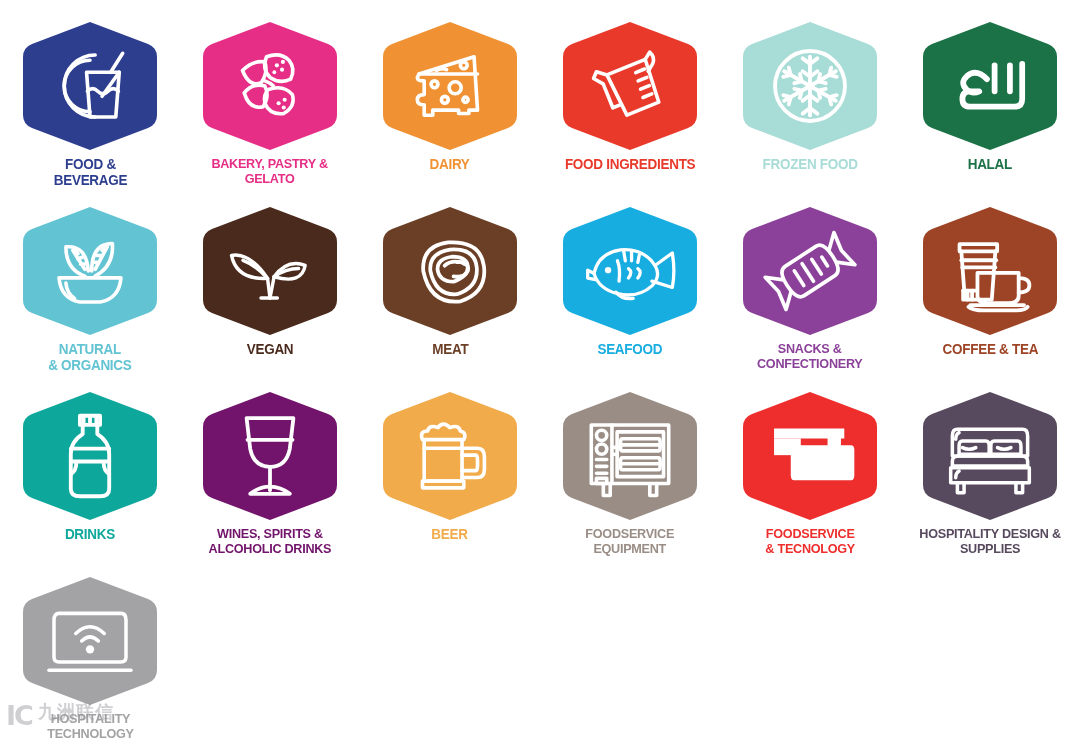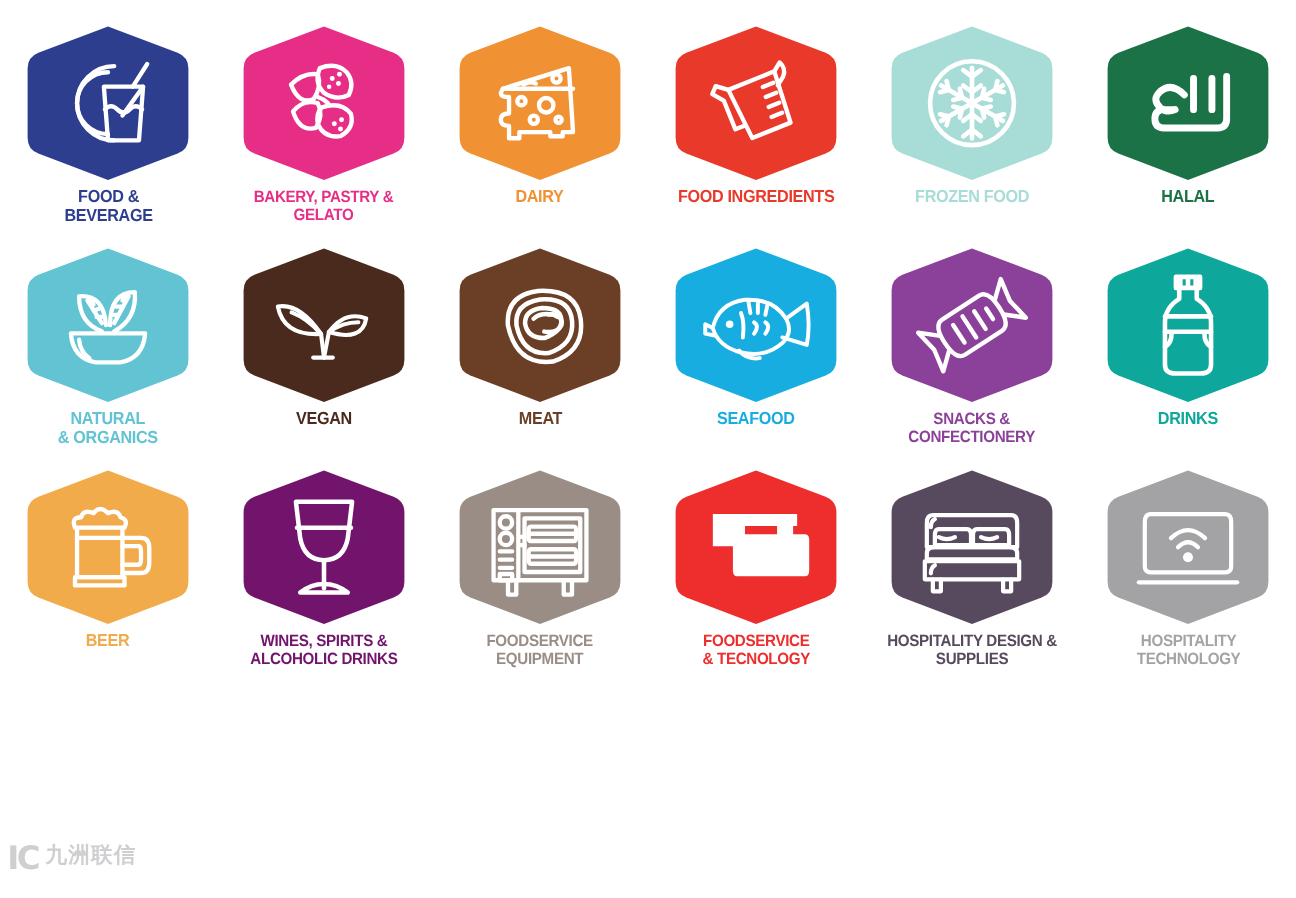--- a/index.html
+++ b/index.html
@@ -291,69 +291,91 @@
             </g>
           </svg>
         </div>
       </div>
       <div class="label sm" style="color: rgb(139, 65, 153);">SNACKS &amp;
 CONFECTIONERY</div>
     </div>
     <div class="cell">
       <div class="hexwrap">
         <svg class="hex" viewBox="0 0 146 132" xmlns="http://www.w3.org/2000/svg">
+          <path class="shape" fill="#9E4426" d="M73 2 L131 24 Q140 27.5 140 37 L140 95 Q140 104.5 131 108 L73 130 Q73 130 73 130 L15 108 Q6 104.5 6 95 L6 37 Q6 27.5 15 24 Z"></path>
+        </svg>
+        <div class="glyph">
+          <svg width="90" height="86" viewBox="0 0 100 96">
+            <path fill="none" stroke="#fff" stroke-width="4.2" stroke-linecap="round" stroke-linejoin="round" d="M16 18 L58 18 L58 26 L16 26 Z"></path>
+            <path fill="none" stroke="#fff" stroke-width="4.2" stroke-linecap="round" stroke-linejoin="round" d="M18 26 L22 80 L52 80 L56 26"></path>
+            <path fill="none" stroke="#fff" stroke-width="4.2" stroke-linecap="round" stroke-linejoin="round" d="M18 36 L57 36"></path>
+            <path fill="none" stroke="#fff" stroke-width="4.2" stroke-linecap="round" stroke-linejoin="round" d="M19 44 L56 44"></path>
+            <path fill="none" stroke="#fff" stroke-width="4.2" stroke-linecap="round" stroke-linejoin="round" d="M20 70 L20 80 M25 70 L25 80 M30 70 L30 80"></path>
+            <path fill="none" stroke="#fff" stroke-width="4.2" stroke-linecap="round" stroke-linejoin="round" d="M20 70 L34 70"></path>
+            <path fill="none" stroke="#fff" stroke-width="4.2" stroke-linecap="round" stroke-linejoin="round" d="M36 50 L36 76 Q36 84 48 84 L70 84 Q82 84 82 76 L82 50 Z"></path>
+            <path fill="none" stroke="#fff" stroke-width="4.2" stroke-linecap="round" stroke-linejoin="round" d="M82 56 Q94 56 94 64 Q94 72 82 72"></path>
+            <path fill="none" stroke="#fff" stroke-width="4.2" stroke-linecap="round" stroke-linejoin="round" d="M28 86 L88 86"></path>
+            <path fill="none" stroke="#fff" stroke-width="4.2" stroke-linecap="round" stroke-linejoin="round" d="M26 88 Q30 92 44 92 L76 92 Q90 92 92 88"></path>
+          </svg>
+        </div>
+      </div>
+      <div class="label" style="color: rgb(158, 68, 38);">COFFEE &amp; TEA</div>
+    </div>
+    <div class="cell">
+      <div class="hexwrap">
+        <svg class="hex" viewBox="0 0 146 132" xmlns="http://www.w3.org/2000/svg">
           <path class="shape" fill="#0EA79B" d="M73 2 L131 24 Q140 27.5 140 37 L140 95 Q140 104.5 131 108 L73 130 Q73 130 73 130 L15 108 Q6 104.5 6 95 L6 37 Q6 27.5 15 24 Z"></path>
         </svg>
         <div class="glyph">
           <svg width="64" height="94" viewBox="0 0 70 100">
             <path fill="none" stroke="#fff" stroke-width="4.2" stroke-linecap="round" stroke-linejoin="round" d="M24 6 L46 6 L46 16 L24 16 Z"></path>
             <path fill="none" stroke="#fff" stroke-width="4.2" stroke-linecap="round" stroke-linejoin="round" d="M28 8 L28 14 M35 8 L35 14 M42 8 L42 14"></path>
             <path fill="none" stroke="#fff" stroke-width="4.2" stroke-linecap="round" stroke-linejoin="round" d="M27 16 L27 26 Q14 34 14 48 L14 86 Q14 94 24 94 L46 94 Q56 94 56 86 L56 48 Q56 34 43 26 L43 16"></path>
             <path fill="none" stroke="#fff" stroke-width="4.2" stroke-linecap="round" stroke-linejoin="round" d="M14 42 L56 42"></path>
             <path fill="none" stroke="#fff" stroke-width="4.2" stroke-linecap="round" stroke-linejoin="round" d="M14 56 L56 56"></path>
             <path fill="none" stroke="#fff" stroke-width="4.2" stroke-linecap="round" stroke-linejoin="round" d="M14 70 Q20 66 20 58 M56 70 Q50 66 50 58"></path>
           </svg>
         </div>
       </div>
       <div class="label" style="color: rgb(14, 167, 155);">DRINKS</div>
     </div>
     <div class="cell">
       <div class="hexwrap">
         <svg class="hex" viewBox="0 0 146 132" xmlns="http://www.w3.org/2000/svg">
+          <path class="shape" fill="#72146B" d="M73 2 L131 24 Q140 27.5 140 37 L140 95 Q140 104.5 131 108 L73 130 Q73 130 73 130 L15 108 Q6 104.5 6 95 L6 37 Q6 27.5 15 24 Z"></path>
+        </svg>
+        <div class="glyph">
+          <svg width="74" height="90" viewBox="0 0 80 100">
+            <path fill="none" stroke="#fff" stroke-width="4.2" stroke-linecap="round" stroke-linejoin="round" d="M14 8 L66 8 L62 42 Q58 62 40 62 Q22 62 18 42 Z"></path>
+            <path fill="none" stroke="#fff" stroke-width="4.2" stroke-linecap="round" stroke-linejoin="round" d="M15 32 L65 32"></path>
+            <path fill="none" stroke="#fff" stroke-width="4.2" stroke-linecap="round" stroke-linejoin="round" d="M40 62 L40 88"></path>
+            <path fill="none" stroke="#fff" stroke-width="4.2" stroke-linecap="round" stroke-linejoin="round" d="M18 92 Q28 84 40 84 Q52 84 62 92 Z"></path>
+          </svg>
+        </div>
+      </div>
+      <div class="label sm" style="color: rgb(114, 20, 107);">WINES, SPIRITS &amp;
+ALCOHOLIC DRINKS</div>
+    </div>
+    <div class="cell">
+      <div class="hexwrap">
+        <svg class="hex" viewBox="0 0 146 132" xmlns="http://www.w3.org/2000/svg">
           <path class="shape" fill="#F2AB4B" d="M73 2 L131 24 Q140 27.5 140 37 L140 95 Q140 104.5 131 108 L73 130 Q73 130 73 130 L15 108 Q6 104.5 6 95 L6 37 Q6 27.5 15 24 Z"></path>
         </svg>
         <div class="glyph">
           <svg width="86" height="82" viewBox="0 0 100 94">
             <path fill="none" stroke="#fff" stroke-width="4.2" stroke-linecap="round" stroke-linejoin="round" d="M20 28 L64 28 L64 76 L20 76 Z"></path>
             <path fill="none" stroke="#fff" stroke-width="4.2" stroke-linecap="round" stroke-linejoin="round" d="M18 76 L66 76 L66 84 L18 84 Z"></path>
             <path fill="none" stroke="#fff" stroke-width="4.2" stroke-linecap="round" stroke-linejoin="round" d="M18 28 Q14 18 24 18 Q26 10 36 14 Q42 6 50 14 Q60 10 62 18 Q70 20 66 28"></path>
             <path fill="none" stroke="#fff" stroke-width="4.2" stroke-linecap="round" stroke-linejoin="round" d="M20 38 L64 38"></path>
             <path fill="none" stroke="#fff" stroke-width="4.2" stroke-linecap="round" stroke-linejoin="round" d="M64 38 L82 38 Q90 38 90 48 L90 62 Q90 72 82 72 L64 72"></path>
             <path fill="none" stroke="#fff" stroke-width="4.2" stroke-linecap="round" stroke-linejoin="round" d="M64 46 L80 46 Q82 46 82 52 L82 58 Q82 64 80 64 L64 64"></path>
           </svg>
         </div>
       </div>
       <div class="label" style="color: rgb(242, 171, 75);">BEER</div>
-    </div>
-    <div class="cell">
-      <div class="hexwrap">
-        <svg class="hex" viewBox="0 0 146 132" xmlns="http://www.w3.org/2000/svg">
-          <path class="shape" fill="#72146B" d="M73 2 L131 24 Q140 27.5 140 37 L140 95 Q140 104.5 131 108 L73 130 Q73 130 73 130 L15 108 Q6 104.5 6 95 L6 37 Q6 27.5 15 24 Z"></path>
-        </svg>
-        <div class="glyph">
-          <svg width="74" height="90" viewBox="0 0 80 100">
-            <path fill="none" stroke="#fff" stroke-width="4.2" stroke-linecap="round" stroke-linejoin="round" d="M14 8 L66 8 L62 42 Q58 62 40 62 Q22 62 18 42 Z"></path>
-            <path fill="none" stroke="#fff" stroke-width="4.2" stroke-linecap="round" stroke-linejoin="round" d="M15 32 L65 32"></path>
-            <path fill="none" stroke="#fff" stroke-width="4.2" stroke-linecap="round" stroke-linejoin="round" d="M40 62 L40 88"></path>
-            <path fill="none" stroke="#fff" stroke-width="4.2" stroke-linecap="round" stroke-linejoin="round" d="M18 92 Q28 84 40 84 Q52 84 62 92 Z"></path>
-          </svg>
-        </div>
-      </div>
-      <div class="label sm" style="color: rgb(114, 20, 107);">WINES, SPIRITS &amp;
-ALCOHOLIC DRINKS</div>
     </div>
     <div class="cell">
       <div class="hexwrap">
         <svg class="hex" viewBox="0 0 146 132" xmlns="http://www.w3.org/2000/svg">
           <path class="shape" fill="#998D85" d="M73 2 L131 24 Q140 27.5 140 37 L140 95 Q140 104.5 131 108 L73 130 Q73 130 73 130 L15 108 Q6 104.5 6 95 L6 37 Q6 27.5 15 24 Z"></path>
         </svg>
         <div class="glyph">
           <svg width="96" height="86" viewBox="0 0 110 100">
             <path fill="none" stroke="#fff" stroke-width="4.2" stroke-linecap="round" stroke-linejoin="round" d="M10 14 L100 14 L100 82 L10 82 Z"></path>
             <path fill="none" stroke="#fff" stroke-width="4.2" stroke-linecap="round" stroke-linejoin="round" d="M34 14 L34 82"></path>

